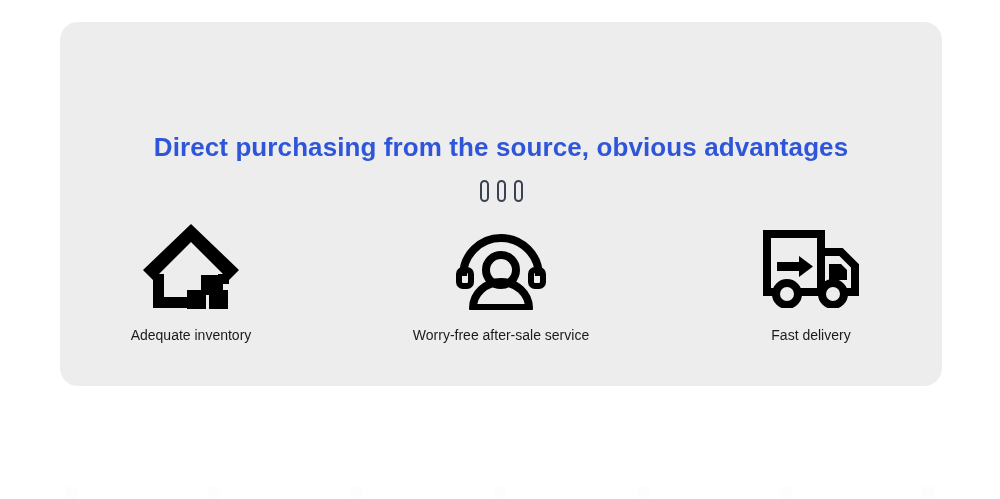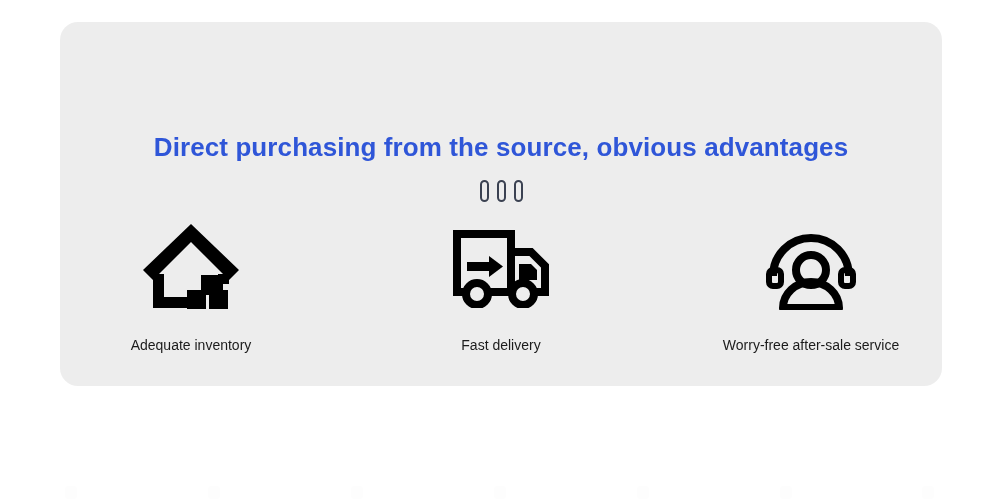--- a/index.html
+++ b/index.html
@@ -86,21 +86,21 @@
   .feature-icon {
     height: 92px;
     display: flex;
     align-items: center;
     justify-content: center;
   }
   .feature-icon svg {
     display: block;
   }
   .feature-label {
-    margin-top: 24px;
+    margin-top: 14px;
     font-size: 14px;
     color: #1b1b1b;
     text-align: center;
     white-space: nowrap;
     line-height: 18px;
   }
 
   
   .below-strip {
     position: absolute;
@@ -153,58 +153,58 @@
             <rect x="48" y="70" width="19" height="19" fill="#000000"></rect>
             <rect x="70" y="70" width="19" height="19" fill="#000000"></rect>
           </svg>
         </div>
         <div class="feature-label">Adequate inventory</div>
       </div>
 
 
       <div class="feature">
         <div class="feature-icon">
+          <svg width="96" height="88" viewBox="0 0 96 88" fill="none" aria-hidden="true">
+
+            <path d="M10 54 A38 38 0 0 1 86 54" stroke="#000000" stroke-width="8" fill="none" stroke-linecap="butt"></path>
+
+            <rect x="6" y="48" width="12" height="16" rx="4" stroke="#000000" stroke-width="6" fill="none"></rect>
+
+            <rect x="78" y="48" width="12" height="16" rx="4" stroke="#000000" stroke-width="6" fill="none"></rect>
+
+            <circle cx="48" cy="48" r="15" stroke="#000000" stroke-width="8" fill="none"></circle>
+
+            <path d="M20 86 A28 26 0 0 1 76 86 Z" stroke="#000000" stroke-width="8" fill="none" stroke-linejoin="round"></path>
+          </svg>
+        </div>
+        <div class="feature-label">Worry-free after-sale service</div>
+      </div>
+
+      <div class="feature">
+        <div class="feature-icon">
           <svg width="100" height="84" viewBox="0 0 100 84" fill="none" aria-hidden="true">
 
             <path d="M6 10 H60 V68 H6 Z" stroke="#000000" stroke-width="8" fill="none"></path>
 
             <path d="M60 28 H80 L94 42 V68 H60 Z" stroke="#000000" stroke-width="8" fill="none"></path>
 
             <rect x="6" y="64" width="88" height="8" fill="#000000"></rect>
 
             <path d="M68 40 H80 L86 46 V56 H68 Z" fill="#000000"></path>
 
             <rect x="16" y="38" width="26" height="9" fill="#000000"></rect>
             <path d="M38 32 L52 42.5 L38 53 Z" fill="#000000"></path>
 
             <circle cx="26" cy="70" r="11" stroke="#000000" stroke-width="8" fill="#ededed"></circle>
             <circle cx="72" cy="70" r="11" stroke="#000000" stroke-width="8" fill="#ededed"></circle>
           </svg>
         </div>
         <div class="feature-label">Fast delivery</div>
       </div>
 
-      <div class="feature">
-        <div class="feature-icon">
-          <svg width="96" height="88" viewBox="0 0 96 88" fill="none" aria-hidden="true">
-
-            <path d="M10 54 A38 38 0 0 1 86 54" stroke="#000000" stroke-width="8" fill="none" stroke-linecap="butt"></path>
-
-            <rect x="6" y="48" width="12" height="16" rx="4" stroke="#000000" stroke-width="6" fill="none"></rect>
-
-            <rect x="78" y="48" width="12" height="16" rx="4" stroke="#000000" stroke-width="6" fill="none"></rect>
-
-            <circle cx="48" cy="48" r="15" stroke="#000000" stroke-width="8" fill="none"></circle>
-
-            <path d="M20 86 A28 26 0 0 1 76 86 Z" stroke="#000000" stroke-width="8" fill="none" stroke-linejoin="round"></path>
-          </svg>
-        </div>
-        <div class="feature-label">Worry-free after-sale service</div>
-      </div>
-
     </div>
   </section>
 
   <div class="below-strip">
     <span class="below-chip"></span>
     <span class="below-chip"></span>
     <span class="below-chip"></span>
     <span class="below-chip"></span>
     <span class="below-chip"></span>
     <span class="below-chip"></span>

